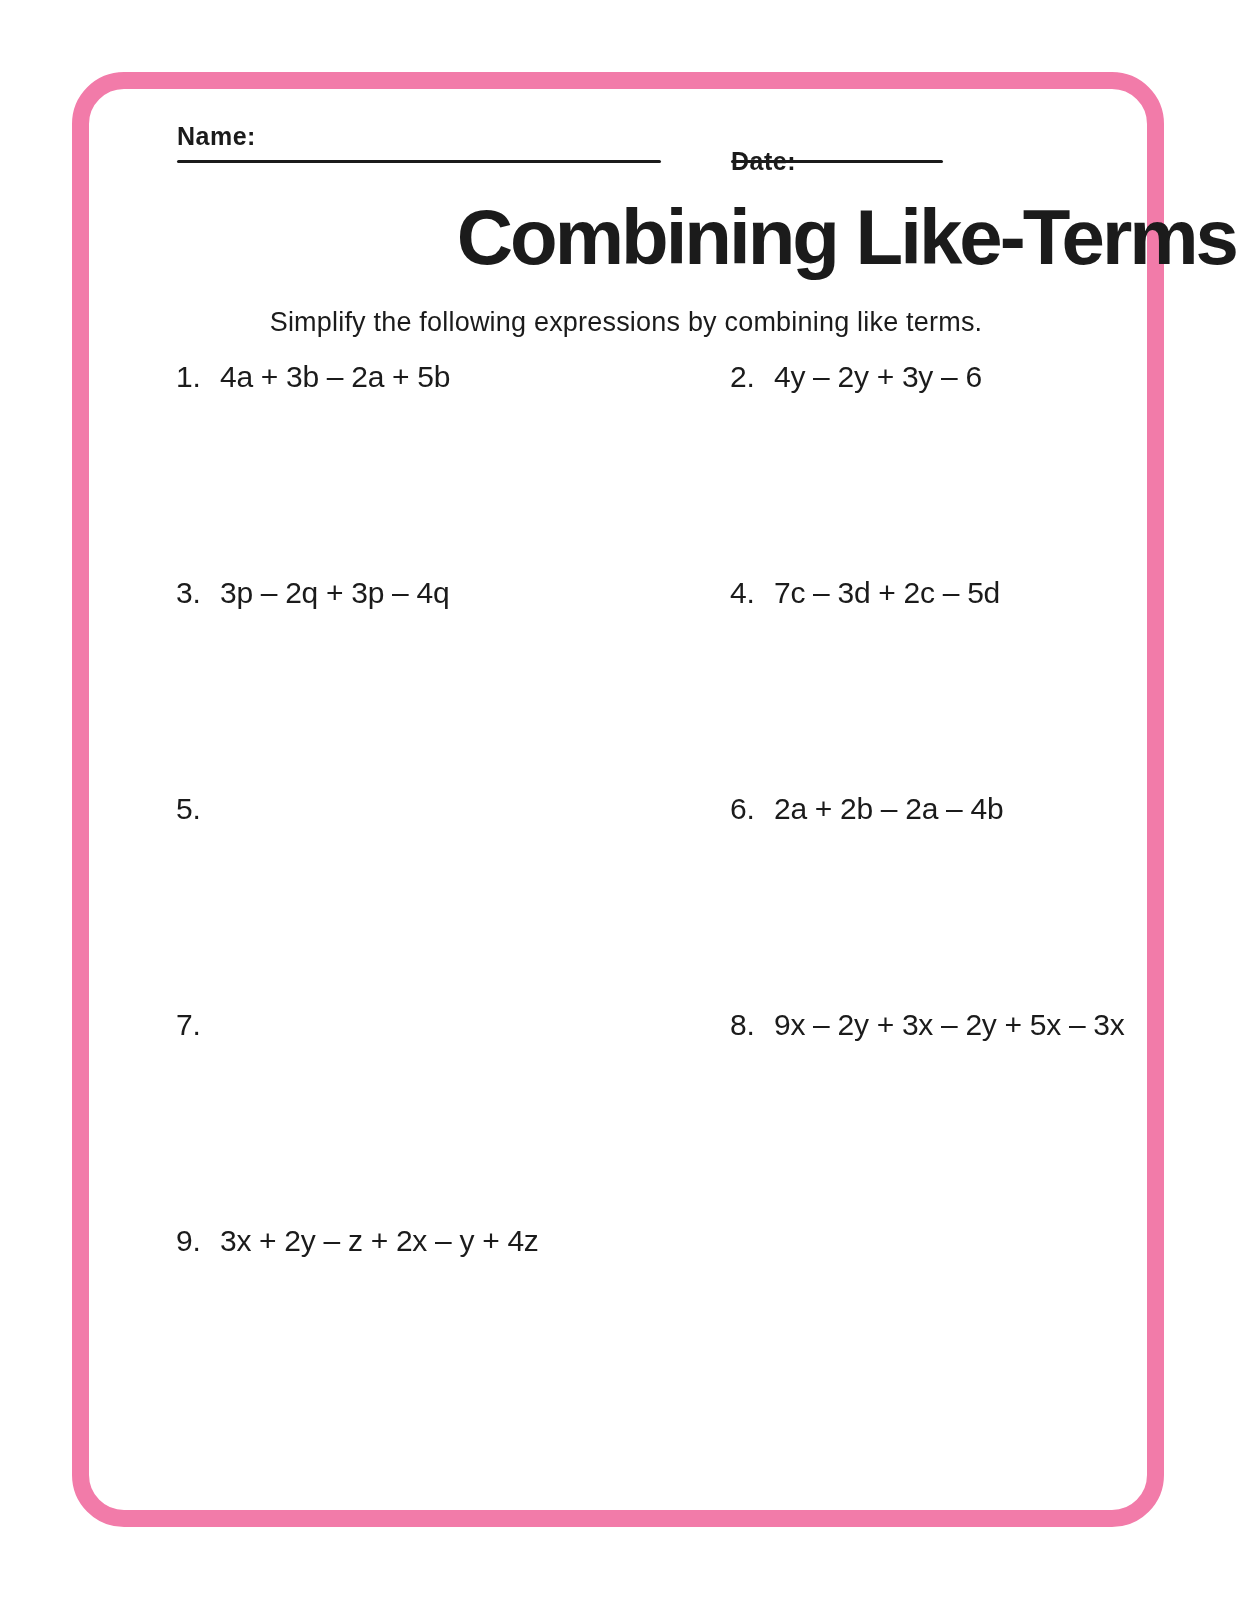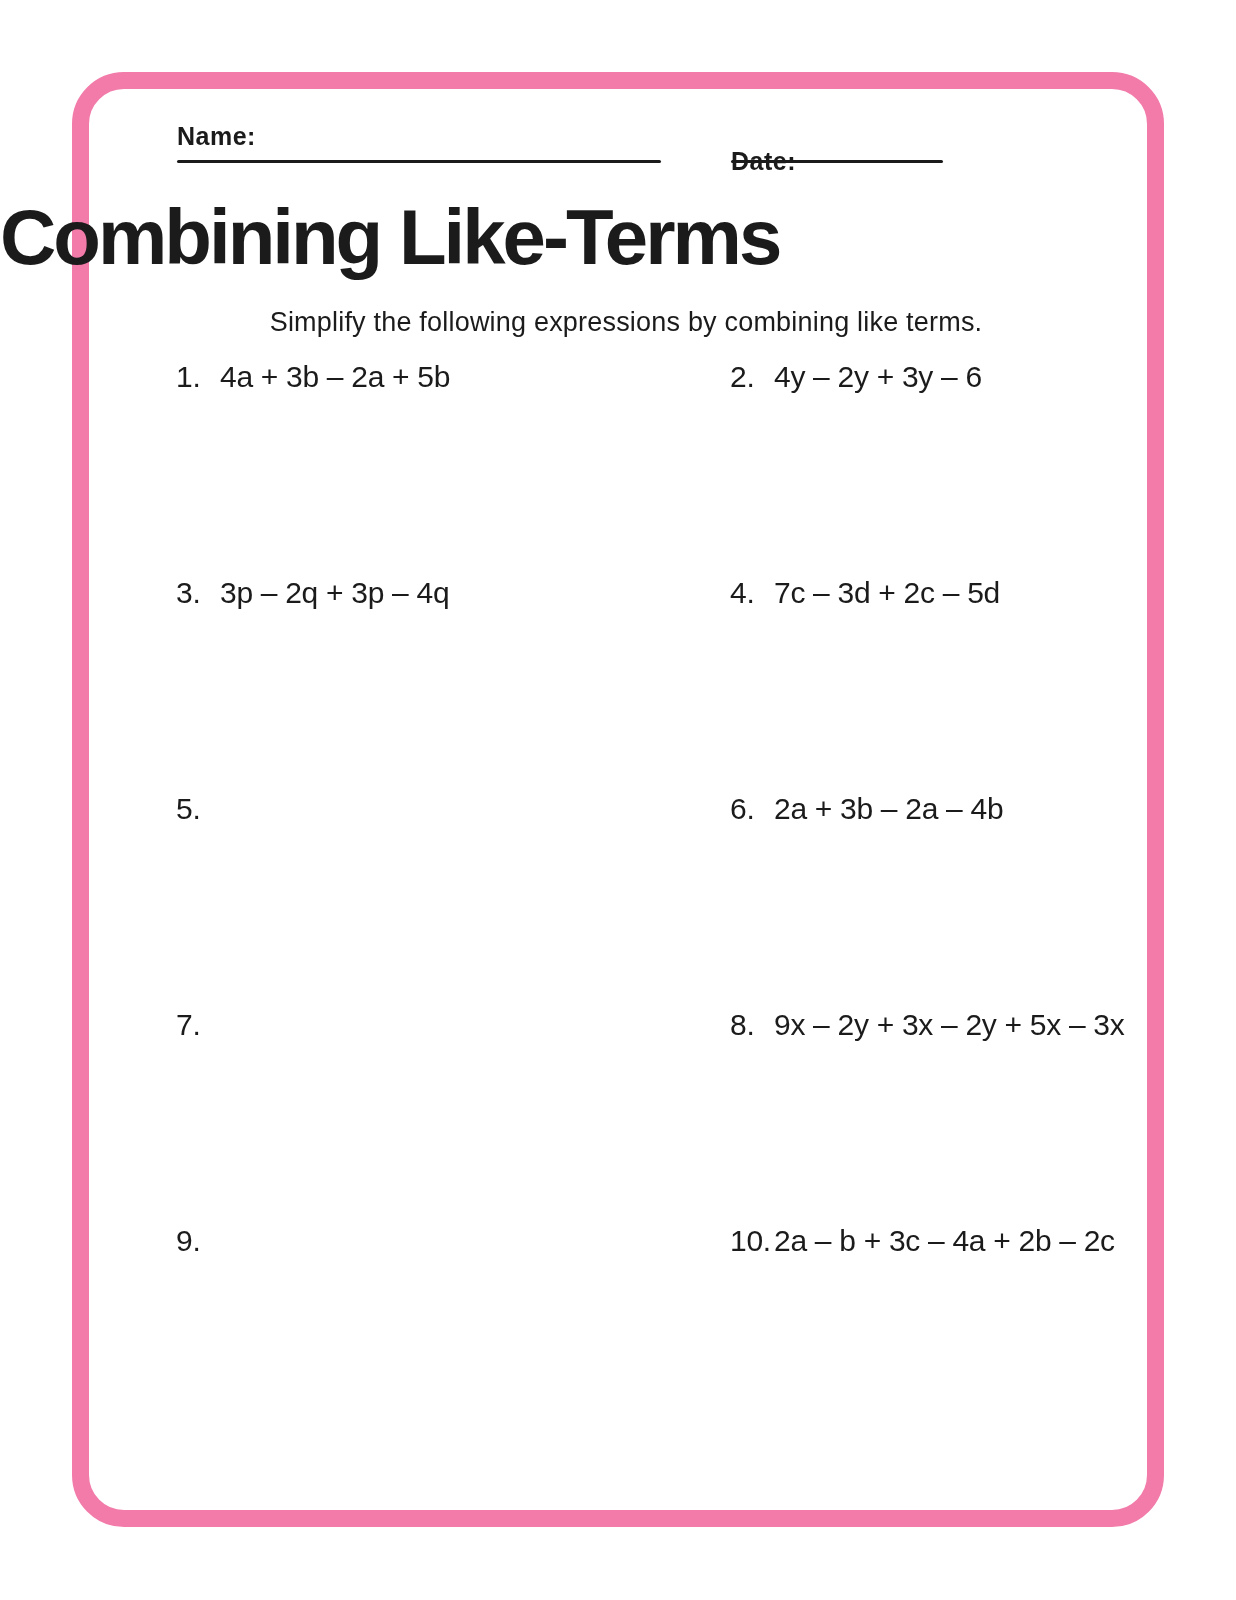--- a/index.html
+++ b/index.html
@@ -43,21 +43,21 @@
     border-radius: 2px;
   }
   .name-line { left: 177px; top: 160px; width: 484px; }
   .date-line { left: 731px; top: 160px; width: 212px; }
   .title {
     position: absolute;
     left: 0;
     top: 192px;
     width: 100%;
     margin: 0;
-    text-align: left;
+    text-align: right;
     font-size: 78px;
     font-weight: 800;
     letter-spacing: -3px;
     color: #1b1b1b;
   }
   .subtitle {
     position: absolute;
     left: 8px;
     top: 307px;
     width: 100%;
@@ -129,33 +129,30 @@
     <div class="problem">
       <span class="pnum">4.</span>
       <span class="pexpr">7c – 3d + 2c – 5d</span>
     </div>
 
     <div class="problem">
       <span class="pnum">5.</span>
     </div>
     <div class="problem">
       <span class="pnum">6.</span>
-      <span class="pexpr">2a + 3b – 2a – 4b</span>
+      <span class="pexpr">2a + 2b – 2a – 4b</span>
     </div>
 
     <div class="problem">
       <span class="pnum">7.</span>
     </div>
     <div class="problem">
       <span class="pnum">8.</span>
       <span class="pexpr">9x – 2y + 3x – 2y + 5x – 3x</span>
     </div>
 
     <div class="problem">
       <span class="pnum">9.</span>
-    </div>
-    <div class="problem">
-      <span class="pnum">10.</span>
-      <span class="pexpr">2a – b + 3c – 4a + 2b – 2c</span>
+      <span class="pexpr">3x + 2y – z + 2x – y + 4z</span>
     </div>
 
   </div>
 </div>
 
 </body></html>

